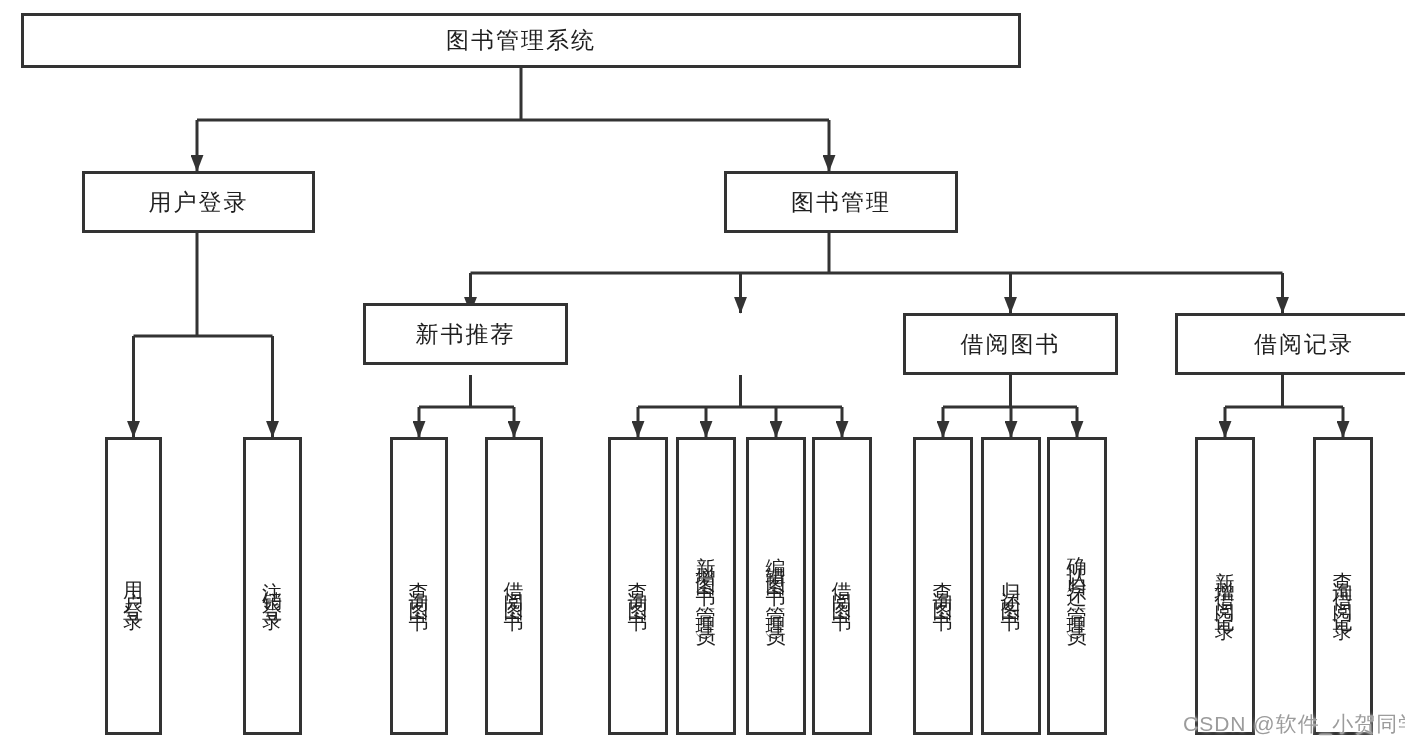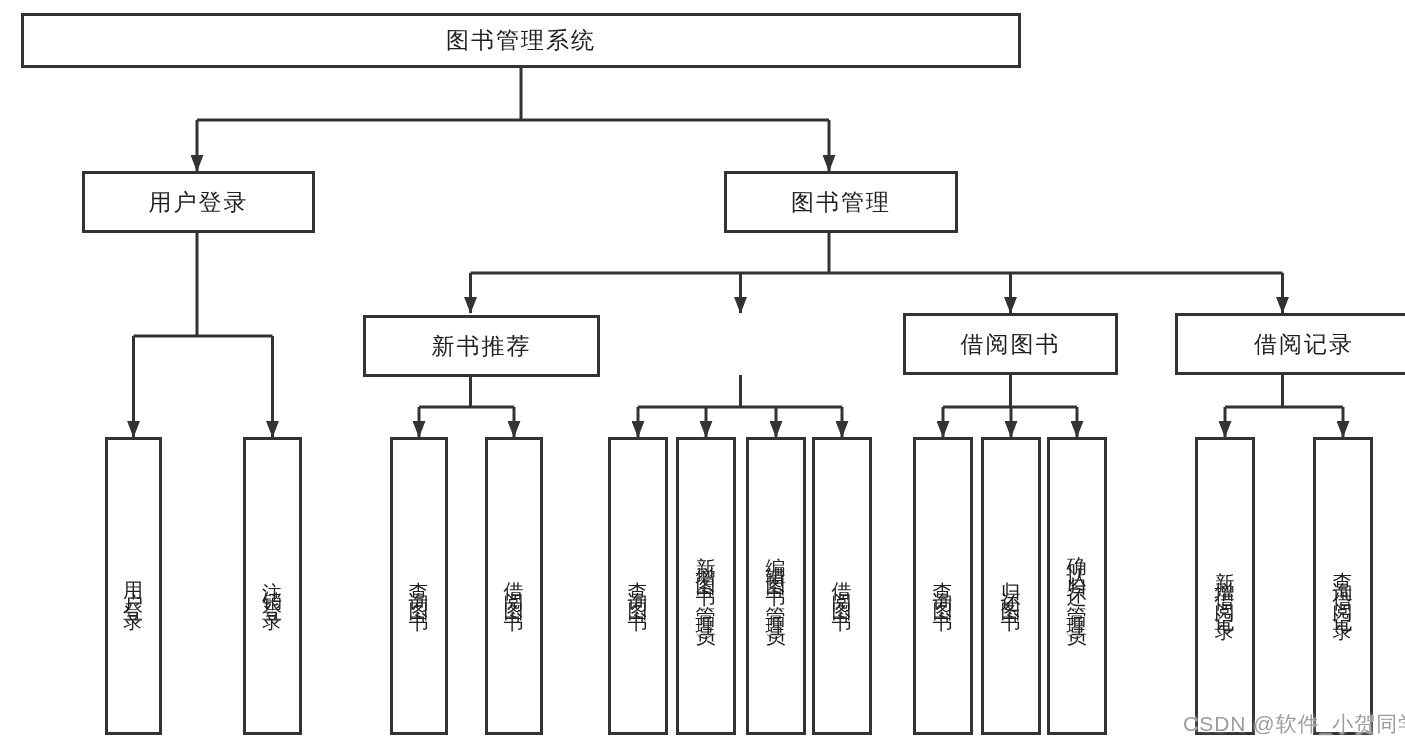--- a/index.html
+++ b/index.html
@@ -91,21 +91,21 @@
       <line x1="1225" y1="407" x2="1225" y2="437" marker-end="url(#arrow)"></line>
       <line x1="1343" y1="407" x2="1343" y2="437" marker-end="url(#arrow)"></line>
     </g>
   </svg>
 
   <div class="box hbox" style="left:21px; top:13px; width:1000px; height:55px;">图书管理系统</div>
 
   <div class="box hbox" style="left:82px; top:171px; width:233px; height:62px;">用户登录</div>
   <div class="box hbox" style="left:712px; top:171px; width:234px; height:62px;margin-left:12px;">图书管理</div>
 
-  <div class="box hbox" style="left:363px; top:315px; width:237px; height:62px;">新书推荐</div>
+  <div class="box hbox" style="left:363px; top:303px; width:205px; height:62px;">新书推荐</div>
   <div class="box hbox" style="left:903px; top:313px; width:215px; height:62px;">借阅图书</div>
   <div class="box hbox" style="left:1175px; top:313px; width:258px; height:62px;">借阅记录</div>
 
   <div class="box vbox" style="left:105px; top:437px; width:57px; height:298px;">用户登录</div>
   <div class="box vbox" style="left:243px; top:437px; width:59px; height:298px;">注销登录</div>
 
   <div class="box vbox" style="left:390px; top:437px; width:58px; height:298px;">查询图书</div>
   <div class="box vbox" style="left:485px; top:437px; width:58px; height:298px;">借阅图书</div>
 
   <div class="box vbox" style="left:608px; top:437px; width:60px; height:298px;">查询图书</div>

